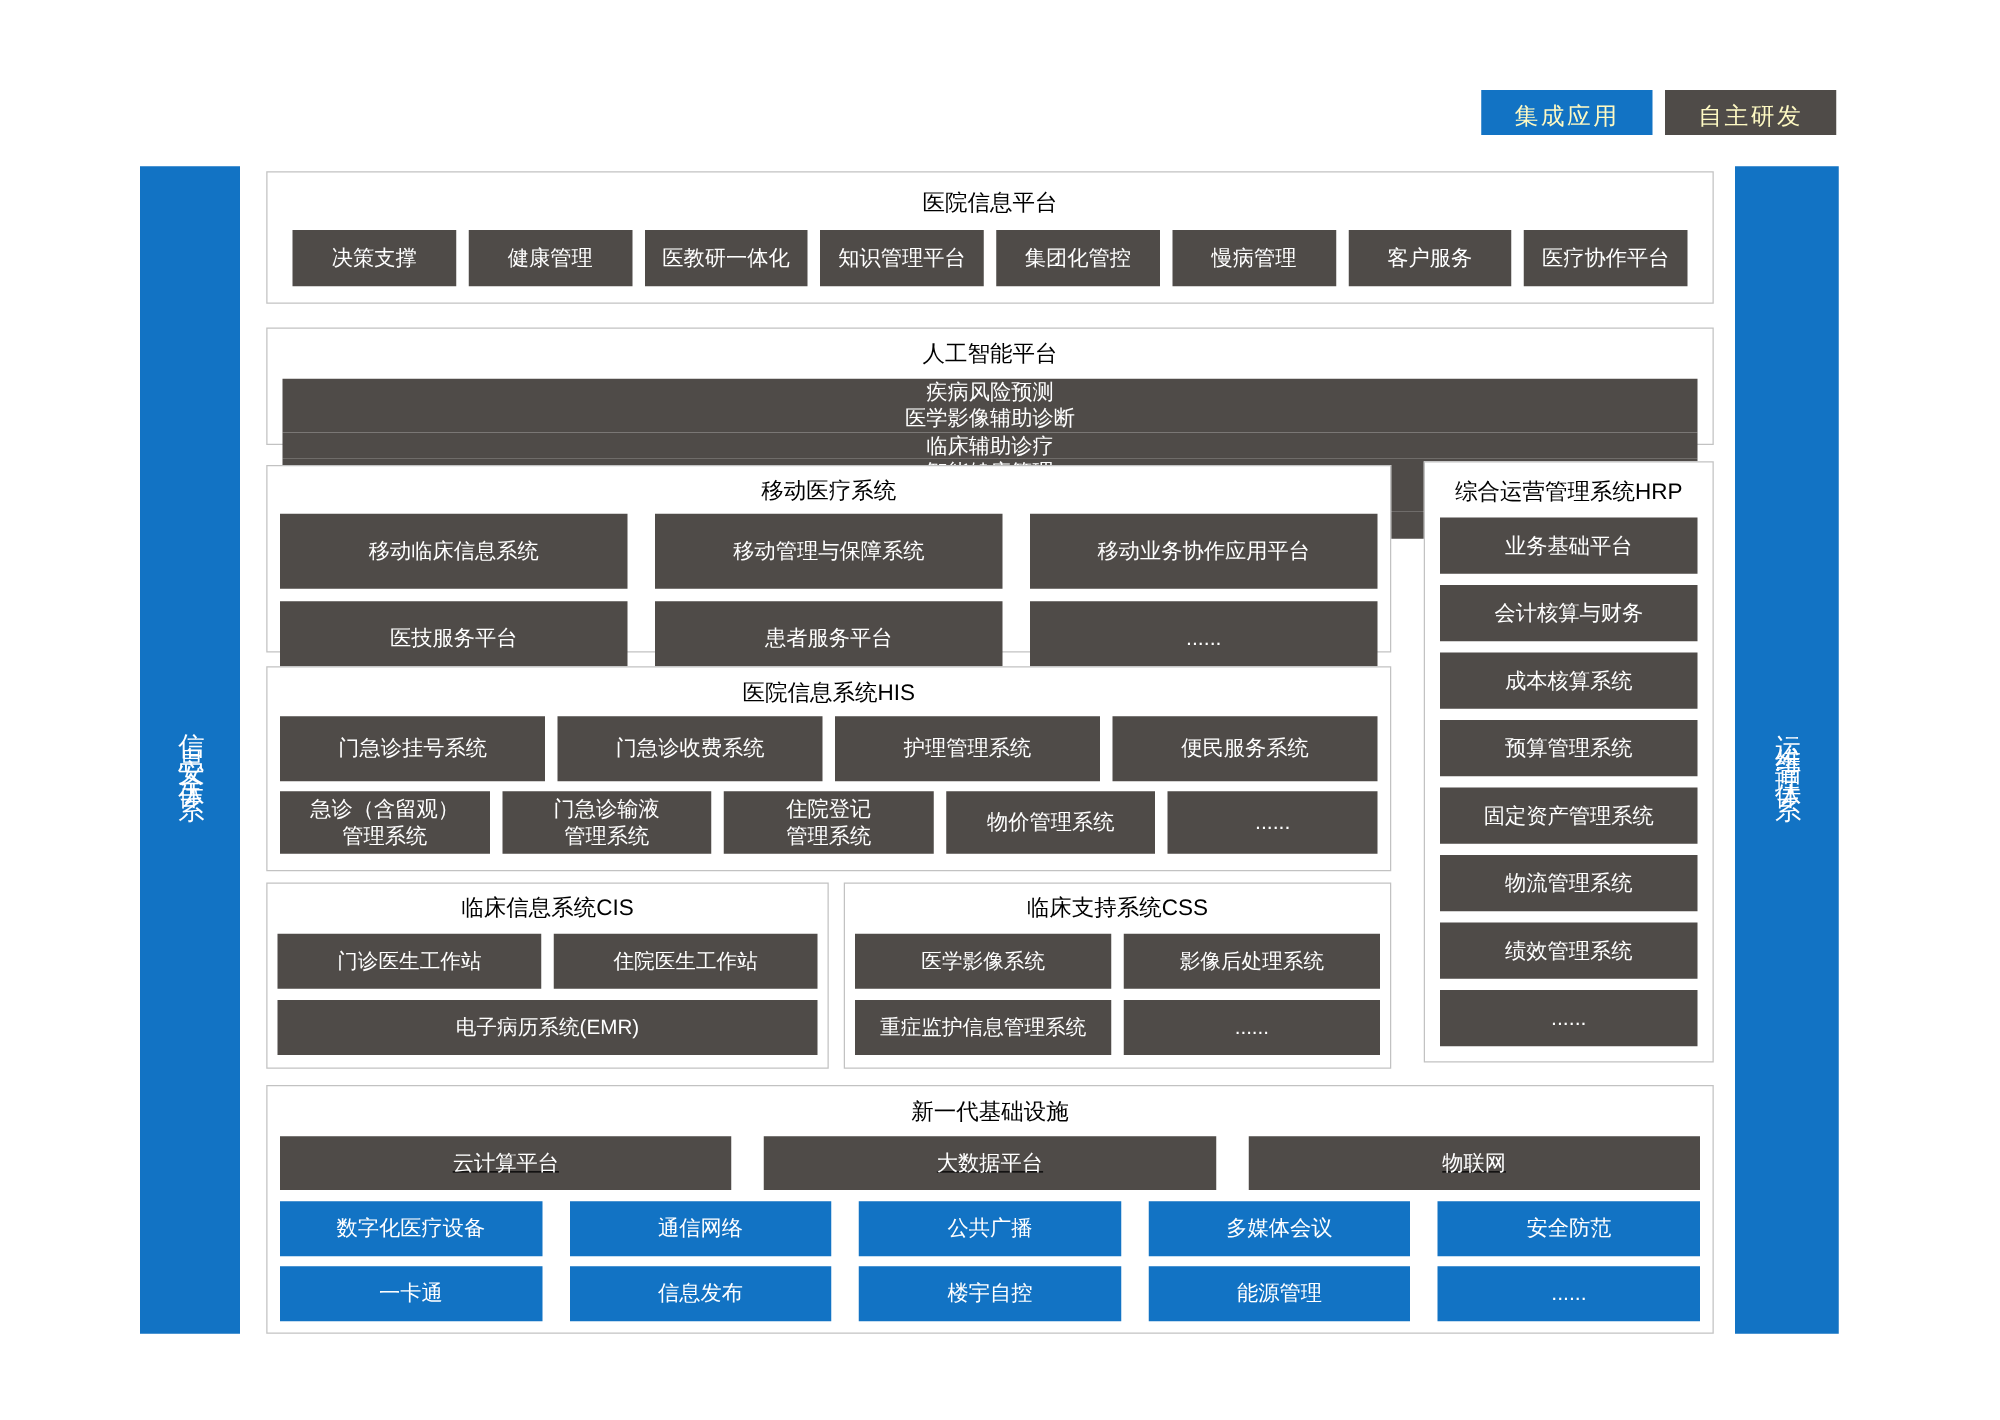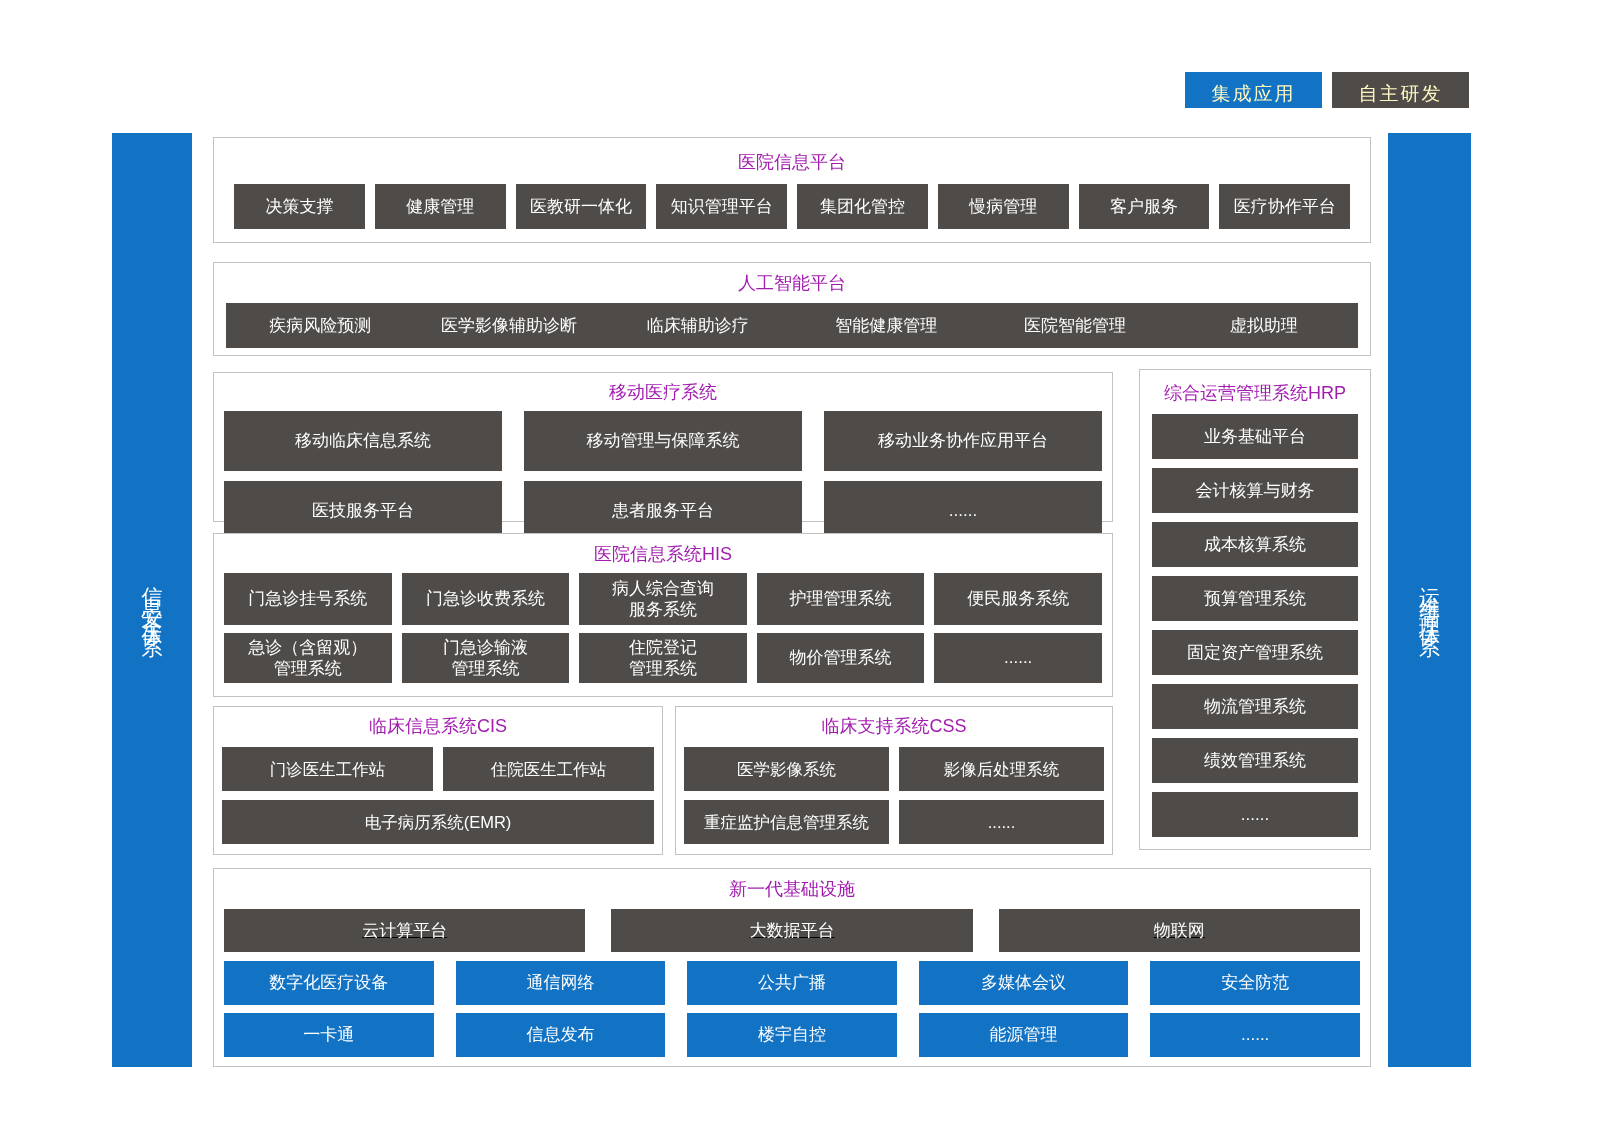--- a/index.html
+++ b/index.html
@@ -14,36 +14,36 @@
 
   
   .vbar{position:absolute;top:133px;height:934px;background:var(--blue,#1273C4);
     display:flex;align-items:center;justify-content:center;}
   .vbar-left{left:112px;width:80px;}
   .vbar-right{left:1388px;width:83px;}
   .vbar span{writing-mode:vertical-rl;color:#fff;font-size:21px;letter-spacing:10px;}
 
   
   .panel{position:absolute;background:#fff;border:1px solid #C2C2C2;box-sizing:border-box;}
-  .panel-title{margin:0;text-align:center;font-size:18px;font-weight:normal;color:#a21caf;
+  .panel-title{margin:0;text-align:center;font-size:18px;font-weight:normal;color:#000000;
     line-height:22px;}
   .row{display:flex;}
   .box{display:flex;align-items:center;justify-content:center;text-align:center;
     color:#ffffff;font-size:17px;line-height:1.25;white-space:pre-line;box-sizing:border-box;}
   .dark{background:var(--dark,#4F4B48);}
   .blue{background:var(--blue,#1273C4);}
   .grow{flex:1;}
 
   
   #sec-platform{left:213px;top:137px;width:1158px;height:106px;padding-top:13px;}
   #sec-platform .row{padding:0 20px;gap:10px;margin-top:11px;}
   #sec-platform .box{height:45px;}
 
   #sec-ai{left:213px;top:262px;width:1158px;height:94px;padding-top:9px;}
-  #sec-ai .row{padding:0 12px;margin-top:9px;}
+  #sec-ai .row{padding:0 12px;margin-top:9px;flex-direction:column;}
   #sec-ai .box{height:45px;}
 
   #sec-mobile{left:213px;top:372px;width:900px;height:150px;padding-top:8px;}
   #sec-mobile .row{padding:0 10px;gap:22px;}
   #sec-mobile .row1{margin-top:8px;}
   #sec-mobile .row2{margin-top:10px;}
   #sec-mobile .box{height:60px;}
 
   #sec-hrp{left:1139px;top:369px;width:232px;height:481px;padding:12px 12px 0 12px;}
   #sec-hrp .col{display:flex;flex-direction:column;gap:9px;margin-top:10px;}
@@ -138,22 +138,20 @@
       <div class="box dark">绩效管理系统</div>
       <div class="box dark">......</div>
     </div>
   </section>
 
   <section class="panel" id="sec-his">
     <h2 class="panel-title">医院信息系统HIS</h2>
     <div class="row row1">
       <div class="box dark grow">门急诊挂号系统</div>
       <div class="box dark grow">门急诊收费系统</div>
-      <div class="box dark grow">病人综合查询
-服务系统</div>
       <div class="box dark grow">护理管理系统</div>
       <div class="box dark grow">便民服务系统</div>
     </div>
     <div class="row row2">
       <div class="box dark grow">急诊（含留观）
 管理系统</div>
       <div class="box dark grow">门急诊输液
 管理系统</div>
       <div class="box dark grow">住院登记
 管理系统</div>

